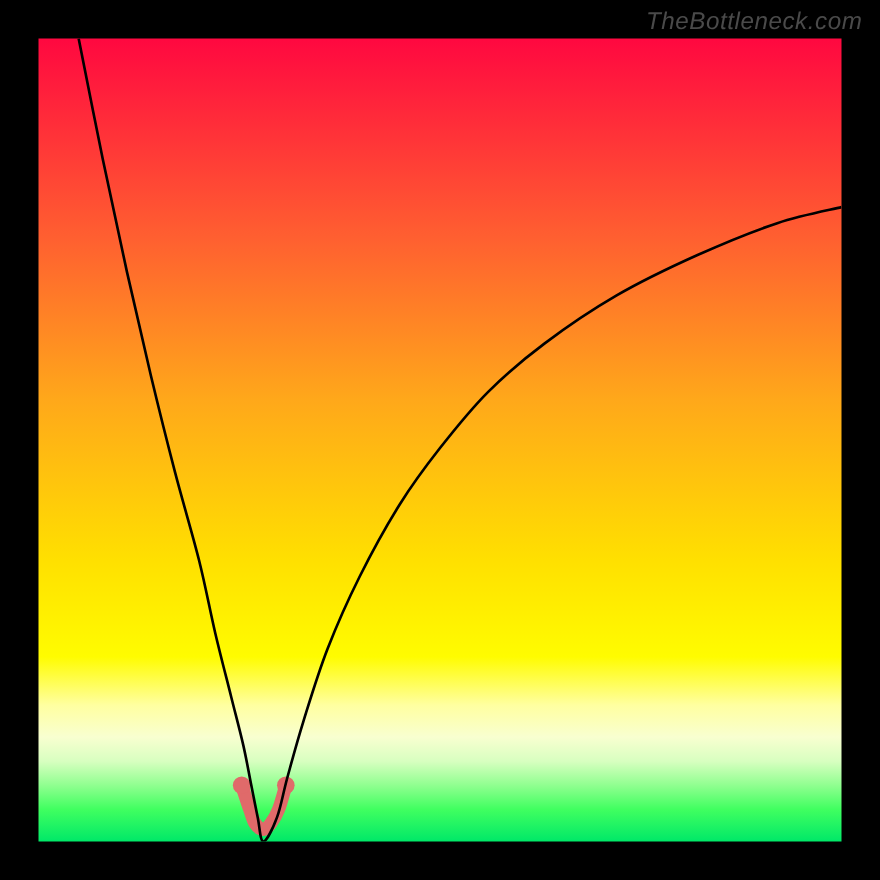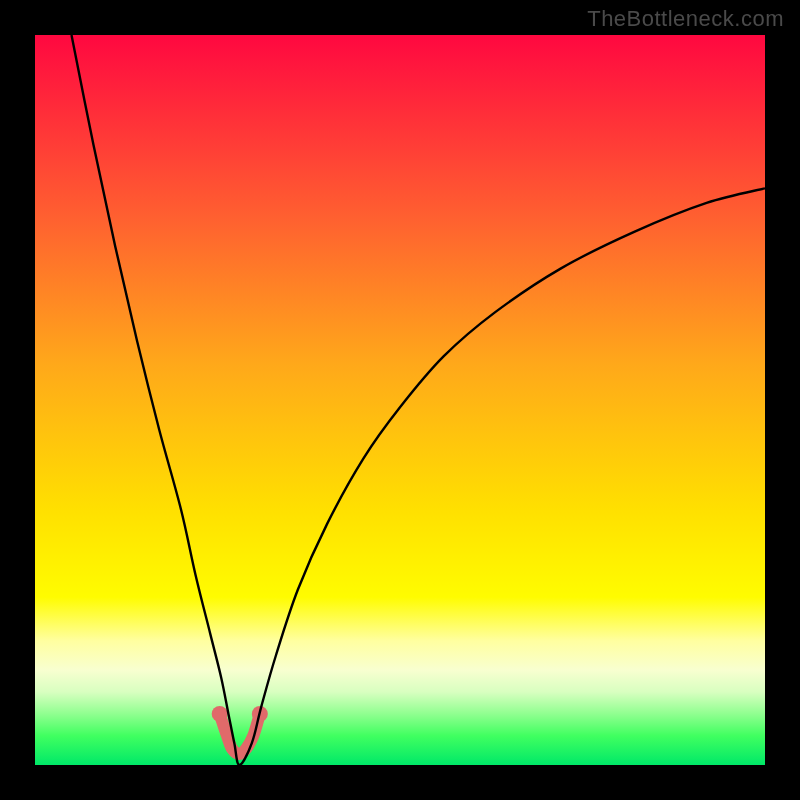--- a/index.html
+++ b/index.html
@@ -11,20 +11,21 @@
     overflow: hidden;
     font-family: Arial, Helvetica, sans-serif;
   }
   .frame {
     position: absolute;
     left: 0;
     top: 0;
     width: 794px;
     height: 800px;
     background: #000;
+    font-style: italic;
   }
   .plot-area {
     position: absolute;
     left: 35px;
     top: 35px;
     width: 730px;
     height: 730px;
     
     background: linear-gradient(to bottom,
       #ff0840 0%,

